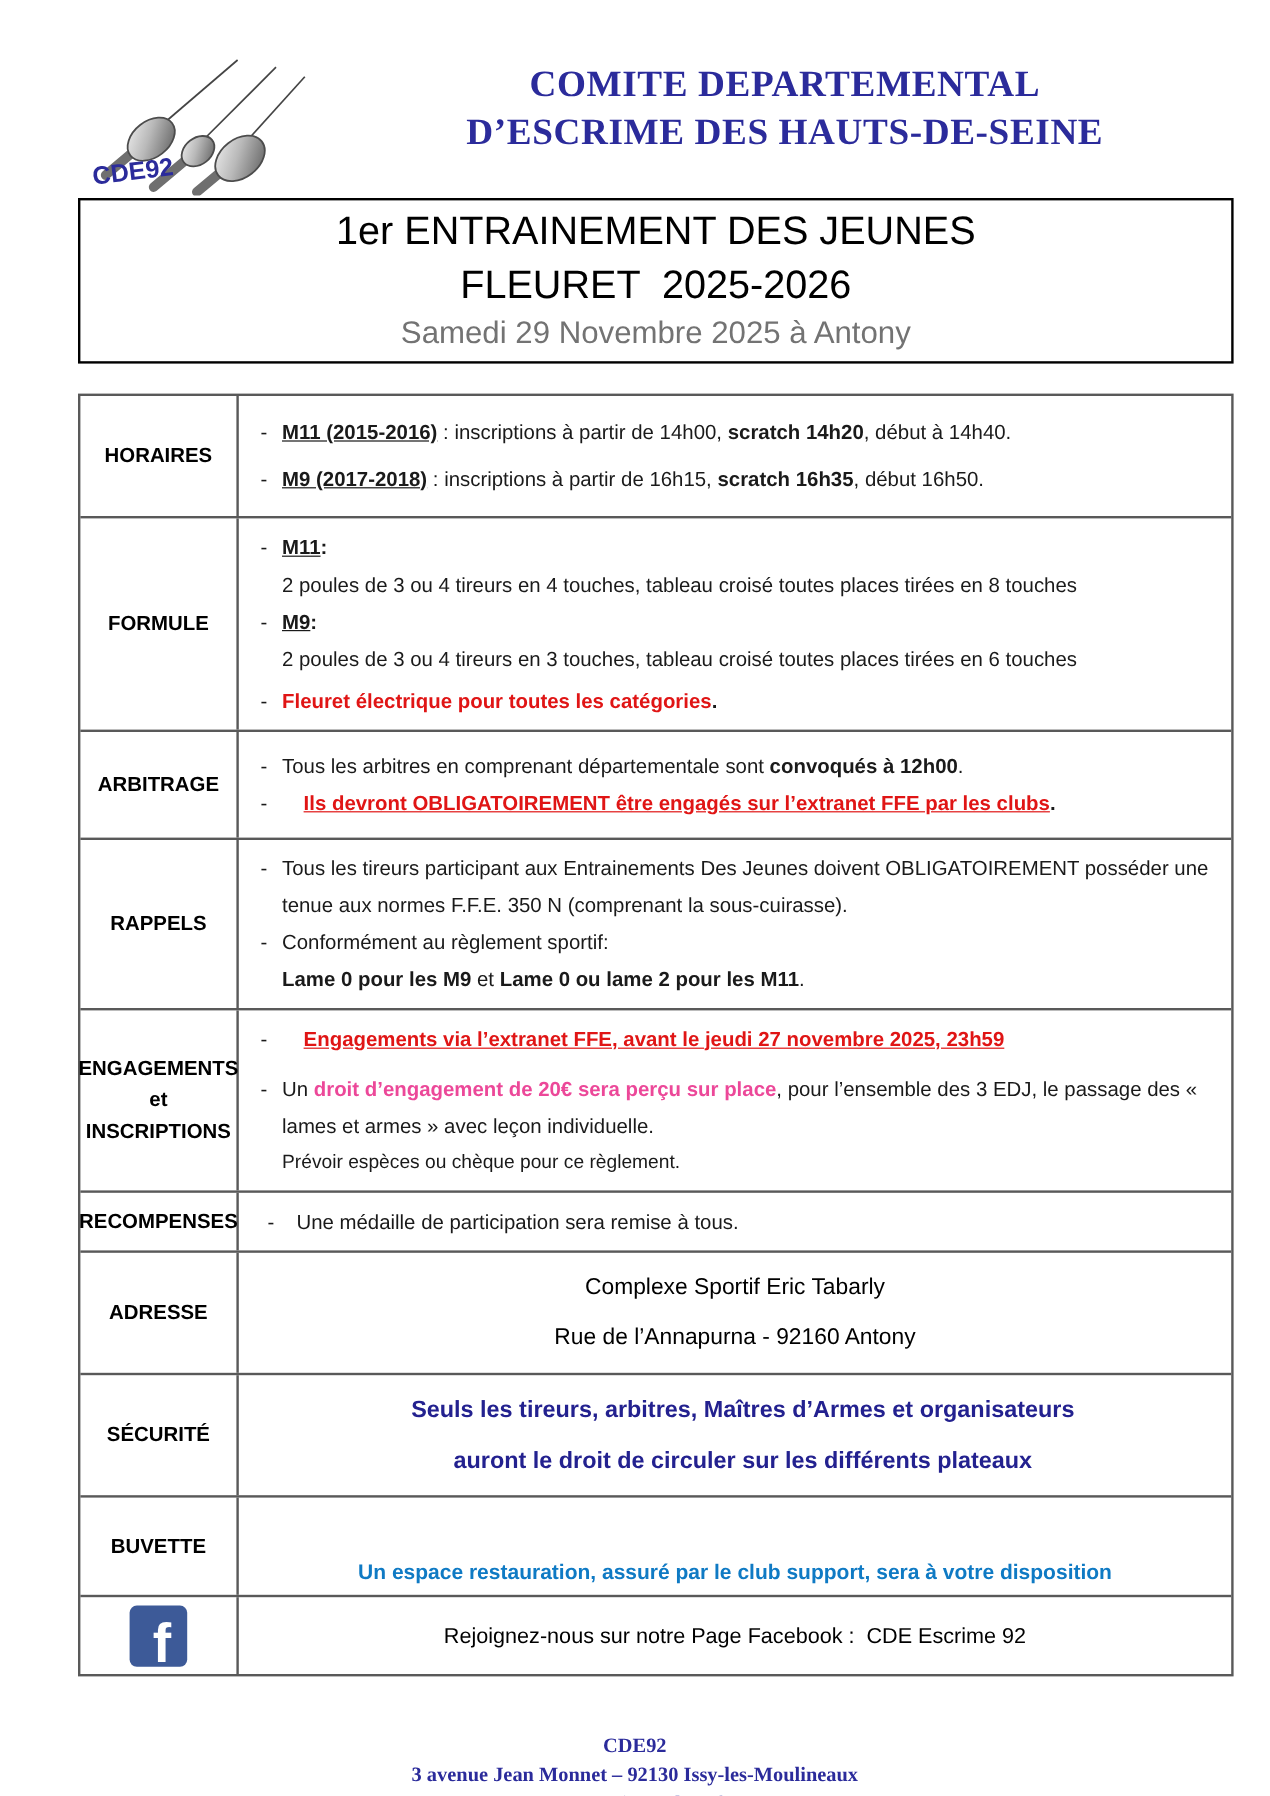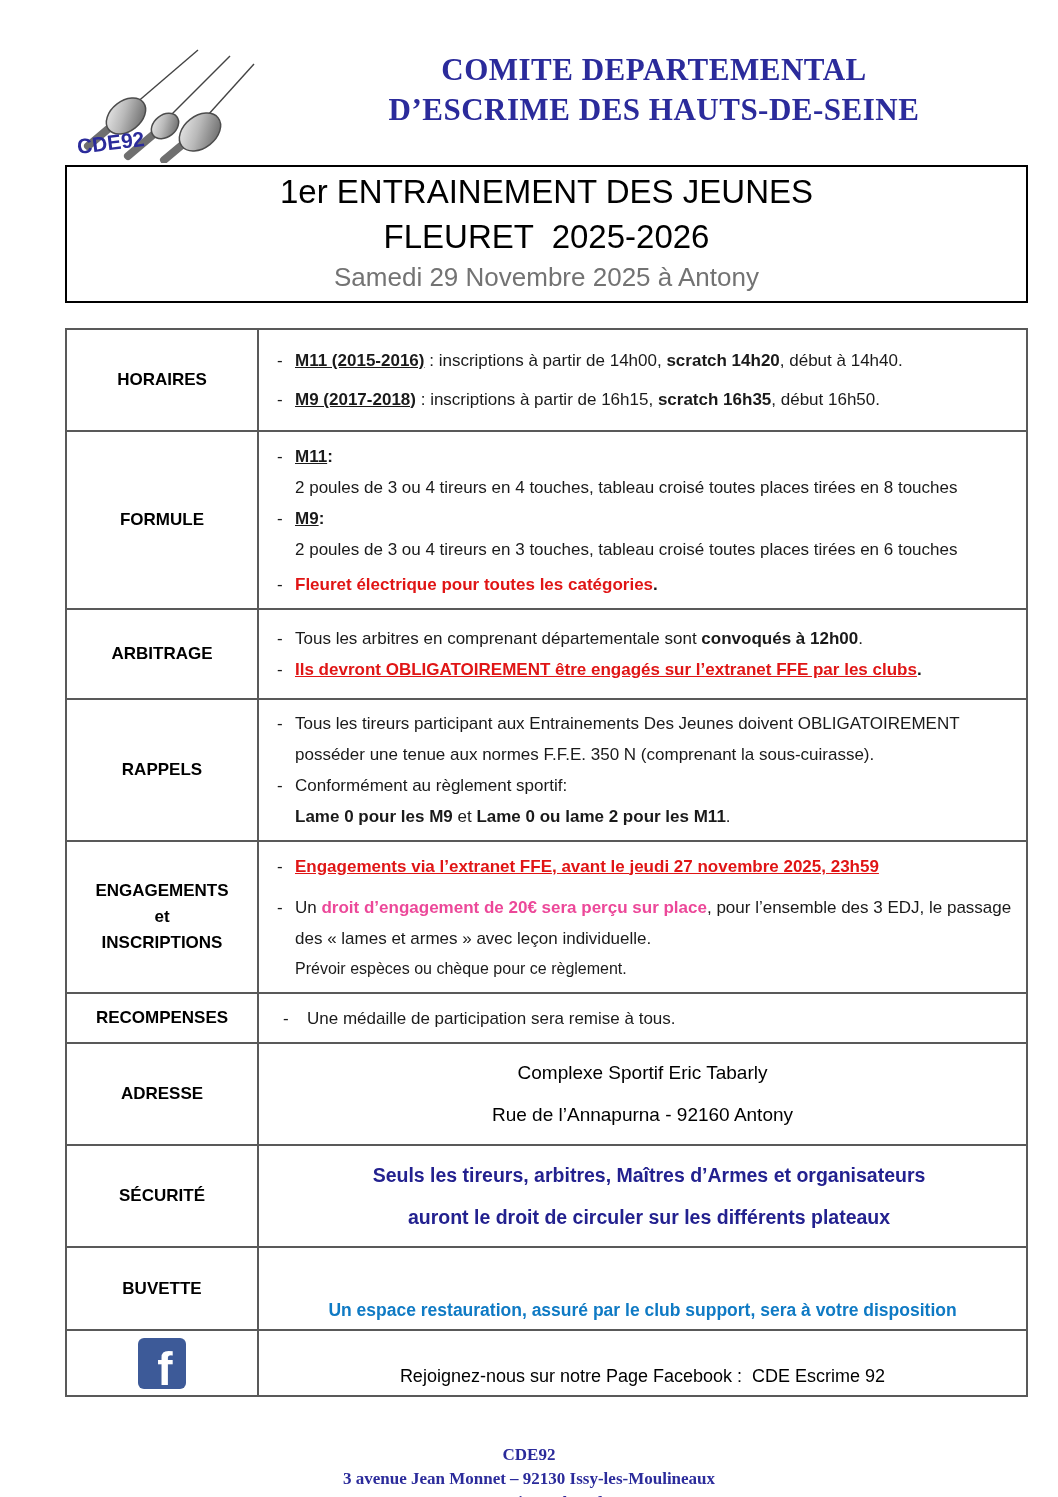--- a/index.html
+++ b/index.html
@@ -32,35 +32,35 @@
   .title-sub  { font-size:26px; line-height:36px; color:#737373; }
 
   
   .main-table {
     margin-left:65px; margin-top:25px; width:963px;
     border:2px solid #595959;
   }
   .row { display:flex; border-bottom:2px solid #595959; }
   .row:last-child { border-bottom:none; }
   .label-cell {
-    width:192px; flex-shrink:0; border-right:2px solid #595959;
+    width:132px; flex-shrink:0; border-right:2px solid #595959;
     display:flex; flex-direction:column; justify-content:center; align-items:center;
     font-weight:bold; font-size:17px; color:#000; text-align:center; line-height:26px;
   }
   .content-cell {
     flex:1; display:flex; flex-direction:column; justify-content:center;
     padding:8px 10px 8px 18px; font-size:17px; color:#1a1a1a;
   }
-  .content-center { align-items:center; text-align:center; padding-left:10px;justify-content:flex-end; }
+  .content-center { align-items:center; text-align:center; padding-left:10px; }
   .bullet { display:flex; align-items:flex-start; line-height:31px; }
   .dash { width:18px; flex-shrink:0; }
   .indent { padding-left:18px; line-height:31px; }
   b.ul { text-decoration:underline; }
   .red { color:#e01515; font-weight:bold; }
-  .red-ul { color:#e01515; font-weight:bold; text-decoration:underline; }
+  .red-ul { color:#e01515; font-weight:bold; text-decoration:underline;margin-left:18px; }
   .blue-link { color:#ec4899; font-weight:bold; cursor:pointer;margin-top:44px; }
   .navy-bold { color:#23218f; font-weight:bold; font-size:19.5px; line-height:42px;margin-left:13px; }
   .azure-bold { color:#0f7ac4; font-weight:bold; font-size:17.5px;margin-top:44px; }
   .addr-line { font-size:19px; line-height:42px; color:#000; }
 
   .row-horaires  { min-height:102px; }
   .row-horaires .content-cell { justify-content:space-evenly; }
   .row-formule   { min-height:178px; }
   .row-arbitrage { min-height:90px; }
   .row-rappels   { min-height:140px; }

